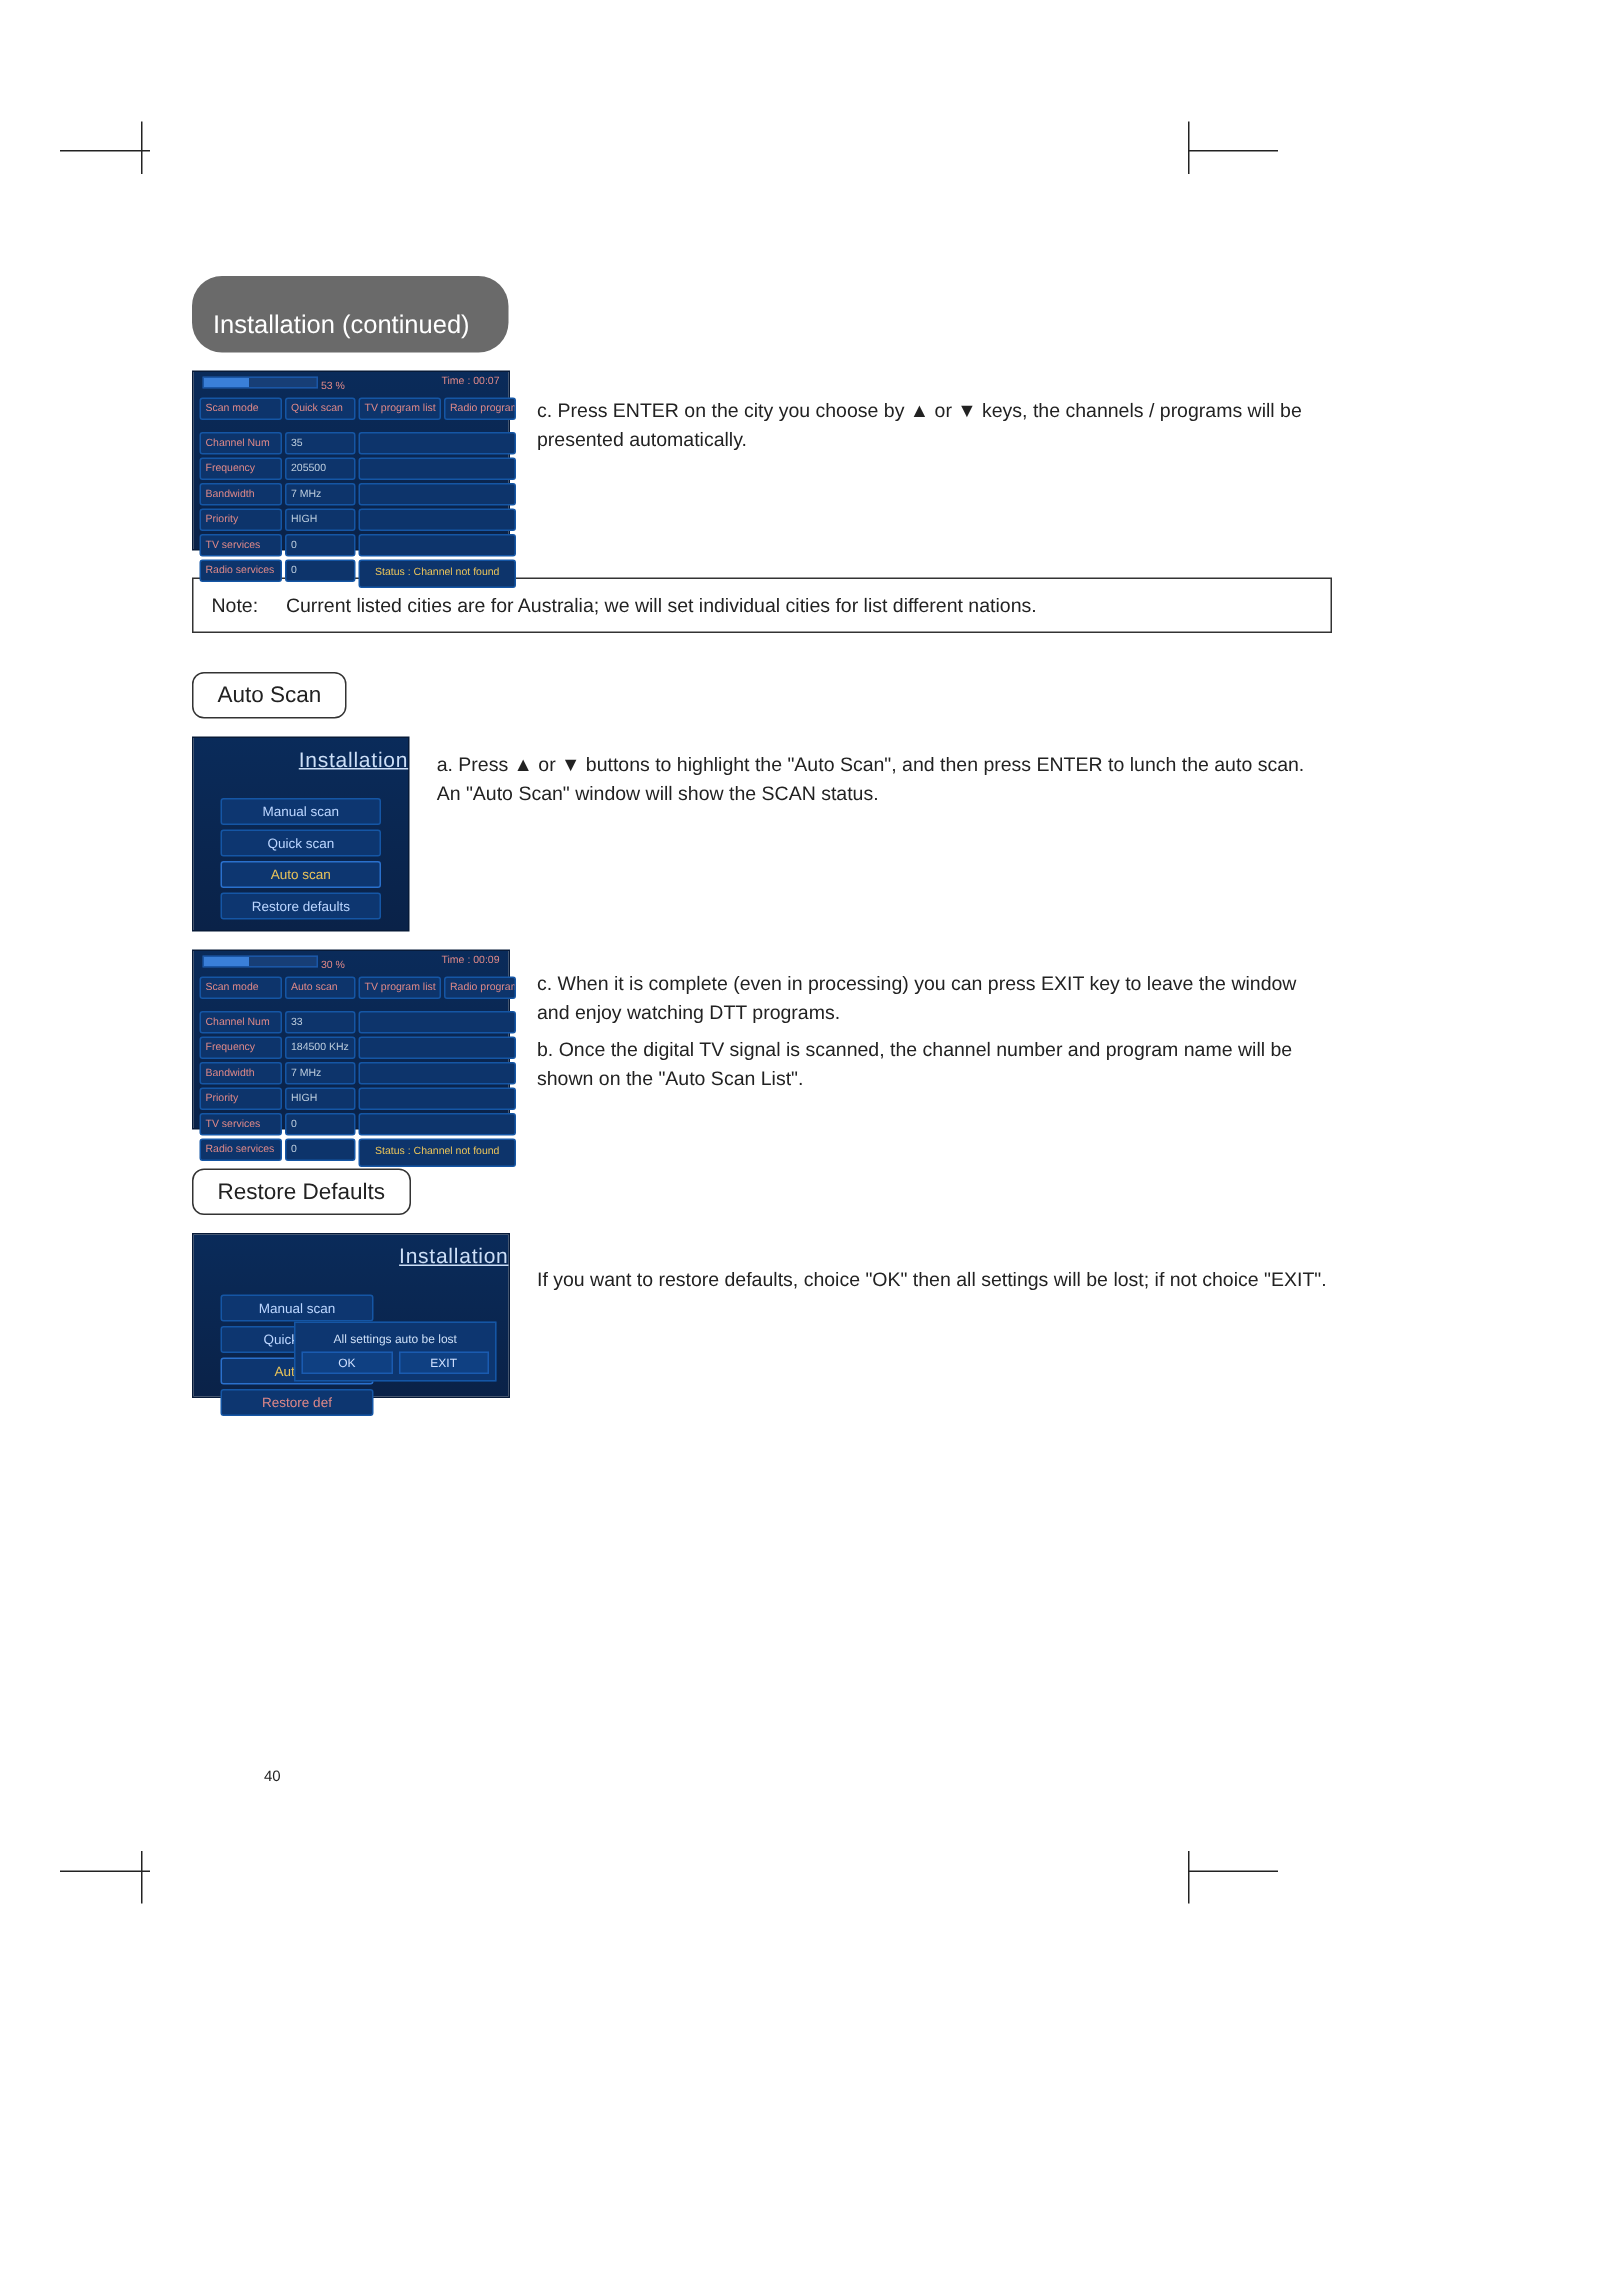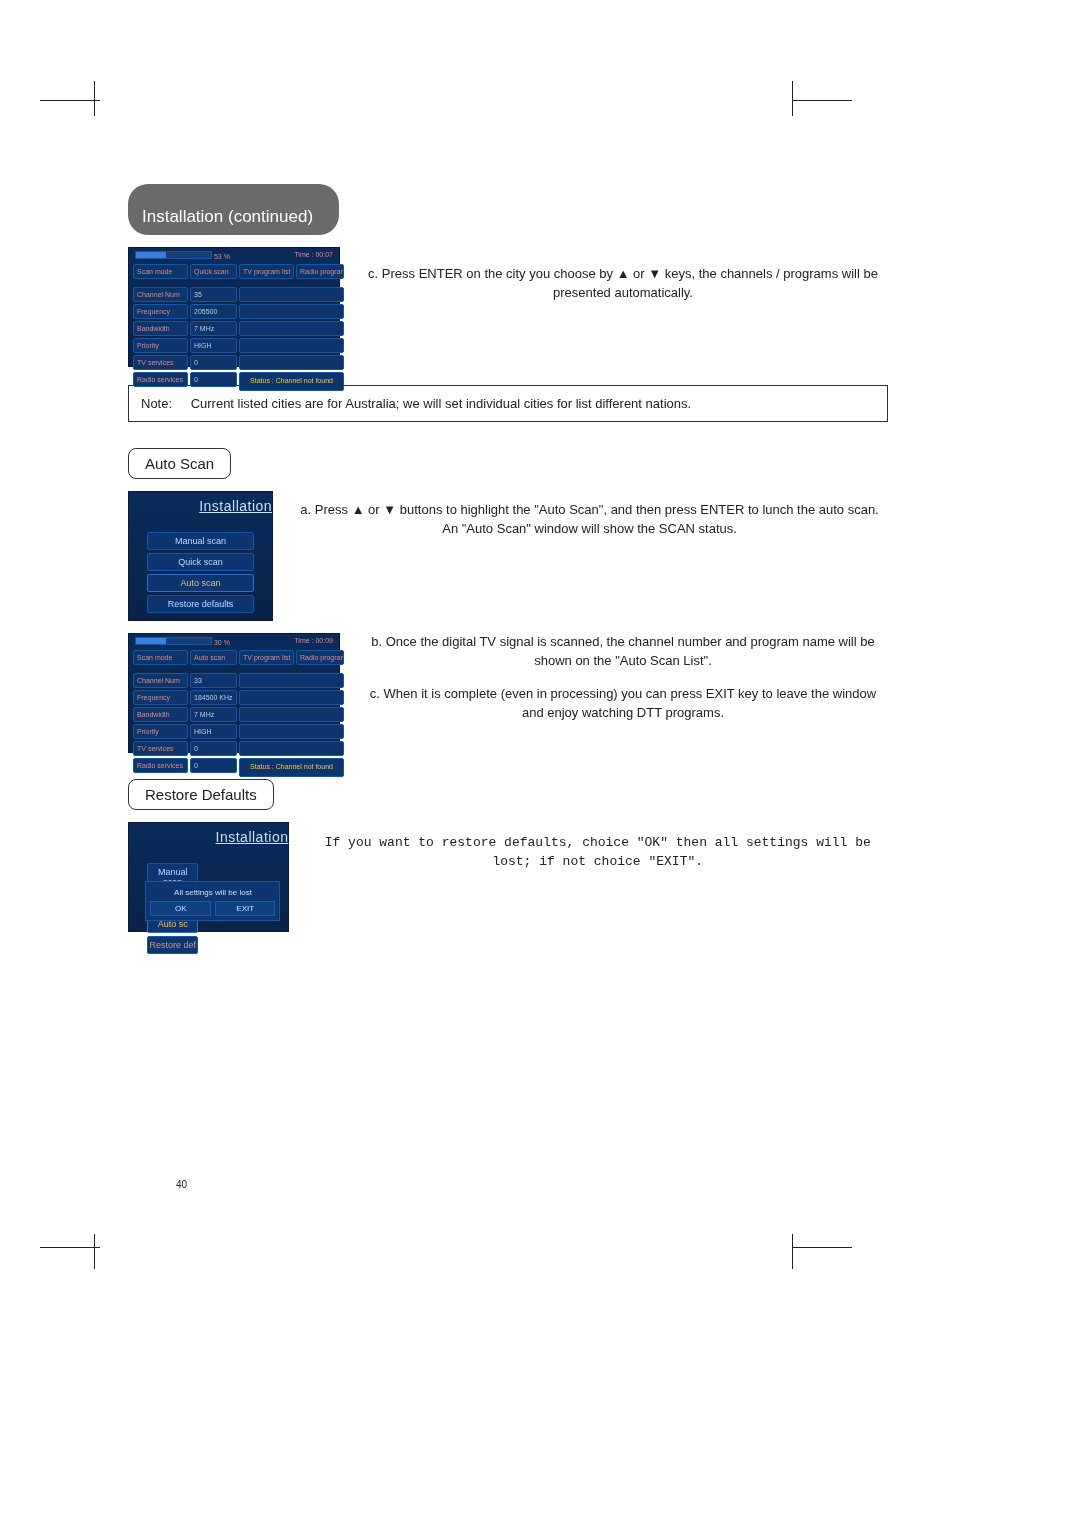--- a/index.html
+++ b/index.html
@@ -65,21 +65,21 @@
   .tvshot .menu { margin: 16px 18px; }
   .tvshot .menu .item { background:#0d3670; border:1px solid #1556a5; border-radius:2px; margin:3px 0; padding:3px 0; text-align:center; color:#bcd6ff; font-size:9px; }
   .tvshot .menu .item.sel { color:#e9c35a; border-color:#2a70cc; }
   .tvshot .dialog { position:absolute; right:8px; bottom:10px; background:#0d3670; border:1px solid #1556a5; padding:4px; width:125px; }
   .tvshot .dialog .msg { color:#cddff7; font-size:8px; text-align:center; padding:2px 0 4px 0; }
   .tvshot .dialog .btns { display:flex; gap:4px; }
   .tvshot .dialog .btn { flex:1; background:#0f4082; border:1px solid #1a5bb0; color:#cfe0ff; font-size:8px; text-align:center; padding:2px 0; }
 
   .row { display:flex; gap:18px; align-items:flex-start; margin-top:12px; }
   .instr { font-size: 13px; line-height: 1.45; }
-  .instr p { margin: 0 0 6px 0; text-align: center; }
+  .instr p { margin: 0 0 6px 0; }
 
   .note-box {
     border: 1px solid #333;
     padding: 10px 12px;
     font-size: 13px;
     margin-top: 18px;
   }
 
   .section-label {
     display: inline-block;
@@ -201,46 +201,46 @@
             <div class="cell val"></div>
           <div class="cell">TV services</div>
             <div class="cell val">0</div>
             <div class="cell val"></div>
           <div class="cell">Radio services</div>
             <div class="cell val">0</div>
             <div class="cell val status" style="color:#e9c35a;">Status : Channel not found</div>
         </div>
       </div>
       <div class="instr">
+        <p style="margin-top:14px;">c. When it is complete (even in processing) you can press EXIT key to leave the window and enjoy watching DTT programs.</p>
         <p>b. Once the digital TV signal is scanned, the channel number and program name will be shown on the "Auto Scan List".</p>
-        <p style="margin-top:14px;">c. When it is complete (even in processing) you can press EXIT key to leave the window and enjoy watching DTT programs.</p>
       </div>
     </div>
 
     
     <div class="section-label">Restore Defaults</div>
 
     <div class="row">
       <div class="tvshot" style="width:212px; height:110px; position:relative;">
         <div class="title">Installation</div>
         <div class="menu" style="margin-right:90px;">
           <div class="item">Manual scan</div>
           <div class="item">Quick scan</div>
           <div class="item sel">Auto sc</div>
           <div class="item" style="color:#d88;">Restore def</div>
         </div>
         <div class="dialog">
-          <div class="msg">All settings will be lost</div>
+          <div class="msg">All settings auto be lost</div>
           <div class="btns">
             <div class="btn">OK</div>
             <div class="btn">EXIT</div>
           </div>
         </div>
       </div>
-      <div class="instr" style="margin-top:12px;font-family:Liberation Mono, monospace;">
+      <div class="instr" style="margin-top:22px;">
         <p>If you want to restore defaults, choice "OK" then all settings will be lost; if not choice "EXIT".</p>
       </div>
     </div>
 
   </div>
 
   <div class="pagenum">40</div>
 </div>
 
 </body></html>

